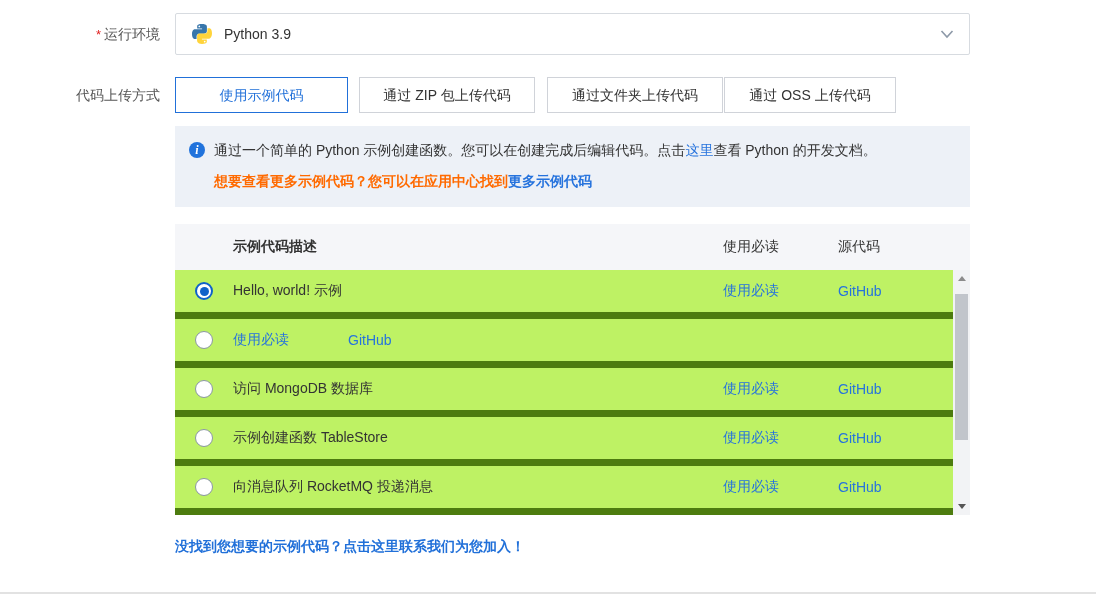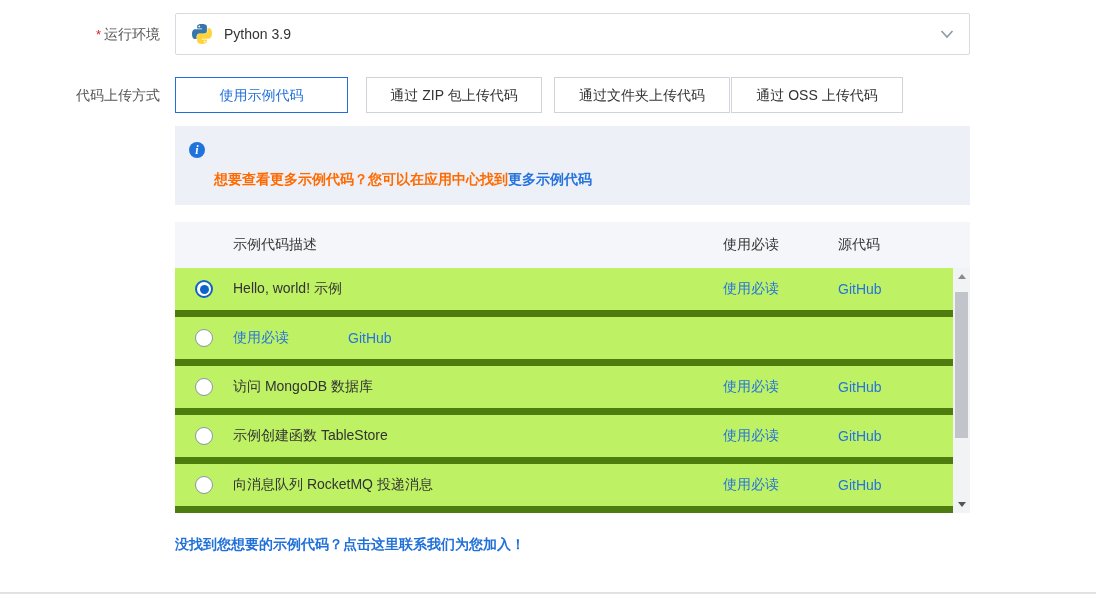--- a/index.html
+++ b/index.html
@@ -20,21 +20,21 @@
   .select-value { flex: 1; color: #333; }
   .chevron { flex: 0 0 auto; }
 
   
   .row-upload { margin-top: 21px; }
   .row-upload .form-label { line-height: 36px; }
   .tabs { display: flex; }
   .tab { height: 36px; line-height: 34px; text-align: center; background: #fff;
          border: 1px solid #d0d3d9; color: #333; cursor: pointer; font-size: 14px; }
   .tab-0 { width: 173px; }
-  .tab-1 { width: 176px; margin-left: 18px; }
+  .tab-1 { width: 176px; margin-left: 11px; }
   .tab-2 { width: 176px; margin-left: 12px; }
   .tab-3 { width: 172px; margin-left: 1px; }
   .tab.on { border: 1px solid #2170d9; color: #2170d9; }
 
   
   .info-box { margin-top: 13px; background: #edf1f7; padding: 14px 16px 16px 12px; }
   .info-line1 { display: flex; align-items: flex-start; line-height: 20px; }
   .info-icon { width: 16px; height: 16px; border-radius: 50%; background: #2173dc; color: #fff;
                font-family: "Liberation Serif", "DejaVu Serif", serif; font-weight: bold; font-size: 12px;
                text-align: center; line-height: 16px; margin: 2px 9px 0 2px; flex: 0 0 auto; font-style: italic; }
@@ -44,21 +44,21 @@
 
   
   .sample-table { margin-top: 17px; position: relative; width: 100%; }
   .t-head { display: flex; align-items: center; height: 46px; background: #f5f6f9; color: #333; }
   .t-row  { display: flex; align-items: center; height: 49px; background: #bef264;
             border-bottom: 7px solid #4d7c0f; padding-right: 17px; }
   .c-radio { flex: 0 0 58px; display: flex; justify-content: center; }
   .c-desc  { flex: 1 1 auto; }
   .c-must  { flex: 0 0 115px; }
   .c-src   { flex: 0 0 115px; }
-  .t-head .c-desc { padding-left: 0; }
+  .t-head .c-desc { padding-left: 0; font-weight: bold; }
   .t-head { padding-right: 17px; }
 
   .radio { width: 18px; height: 18px; border-radius: 50%; border: 1px solid #8a96a3;
            background: #fff; position: relative; cursor: pointer; }
   .radio.on { border: 2px solid #0f62c9; }
   .radio.on::after { content: ""; position: absolute; left: 50%; top: 50%; width: 9px; height: 9px;
                      margin: -4.5px 0 0 -4.5px; border-radius: 50%; background: #0f62c9; }
 
   
   .scrollbar { position: absolute; top: 46px; right: 0; width: 17px; height: 245px;
@@ -103,20 +103,21 @@
       <div class="tabs">
         <div class="tab tab-0 on">使用示例代码</div>
         <div class="tab tab-1">通过 ZIP 包上传代码</div>
         <div class="tab tab-2">通过文件夹上传代码</div>
         <div class="tab tab-3">通过 OSS 上传代码</div>
       </div>
 
       <div class="info-box">
         <div class="info-line1">
           <span class="info-icon">i</span>
+          <span><span>通过一个简单的 Python 示例创建函数。您可以在创建完成后编辑代码。点击</span><a class="link">这里</a><span>查看 Python 的开发文档。</span></span>
         </div>
         <div class="info-line2"><span>想要查看更多示例代码？您可以在应用中心找到</span><a class="link">更多示例代码</a></div>
       </div>
 
       <div class="sample-table">
         <div class="t-head">
           <div class="c-radio"></div>
           <div class="c-desc">示例代码描述</div>
           <div class="c-must">使用必读</div>
           <div class="c-src">源代码</div>

